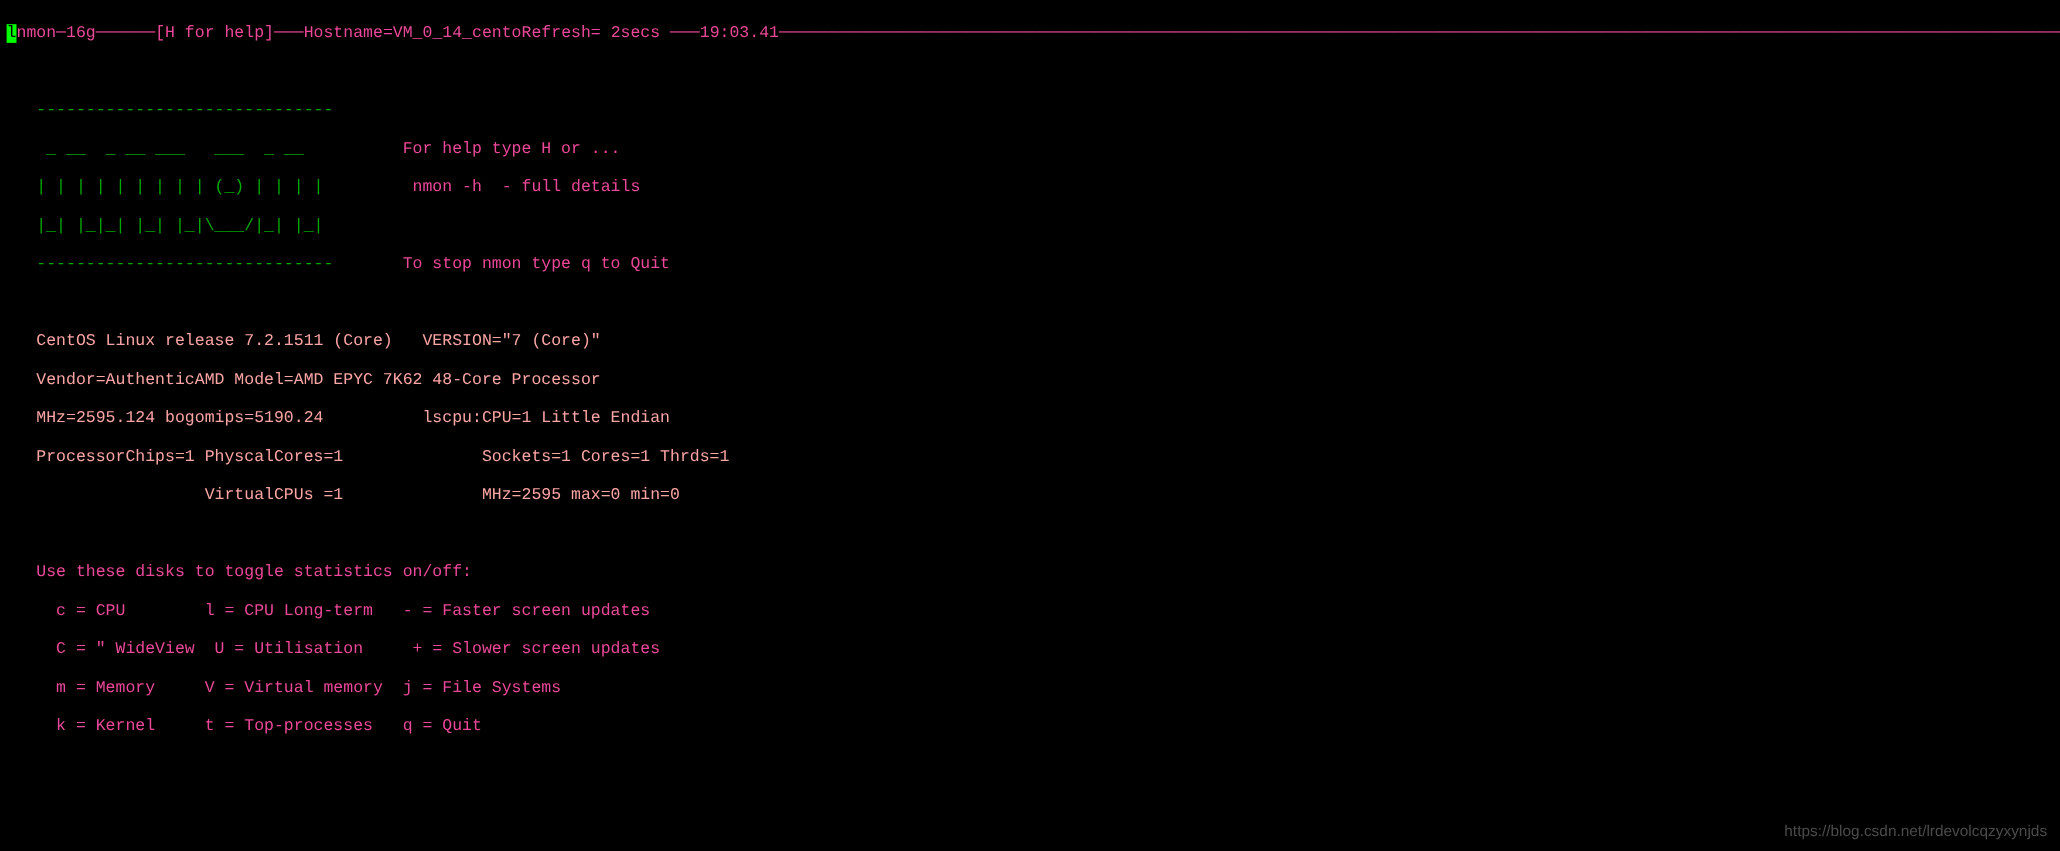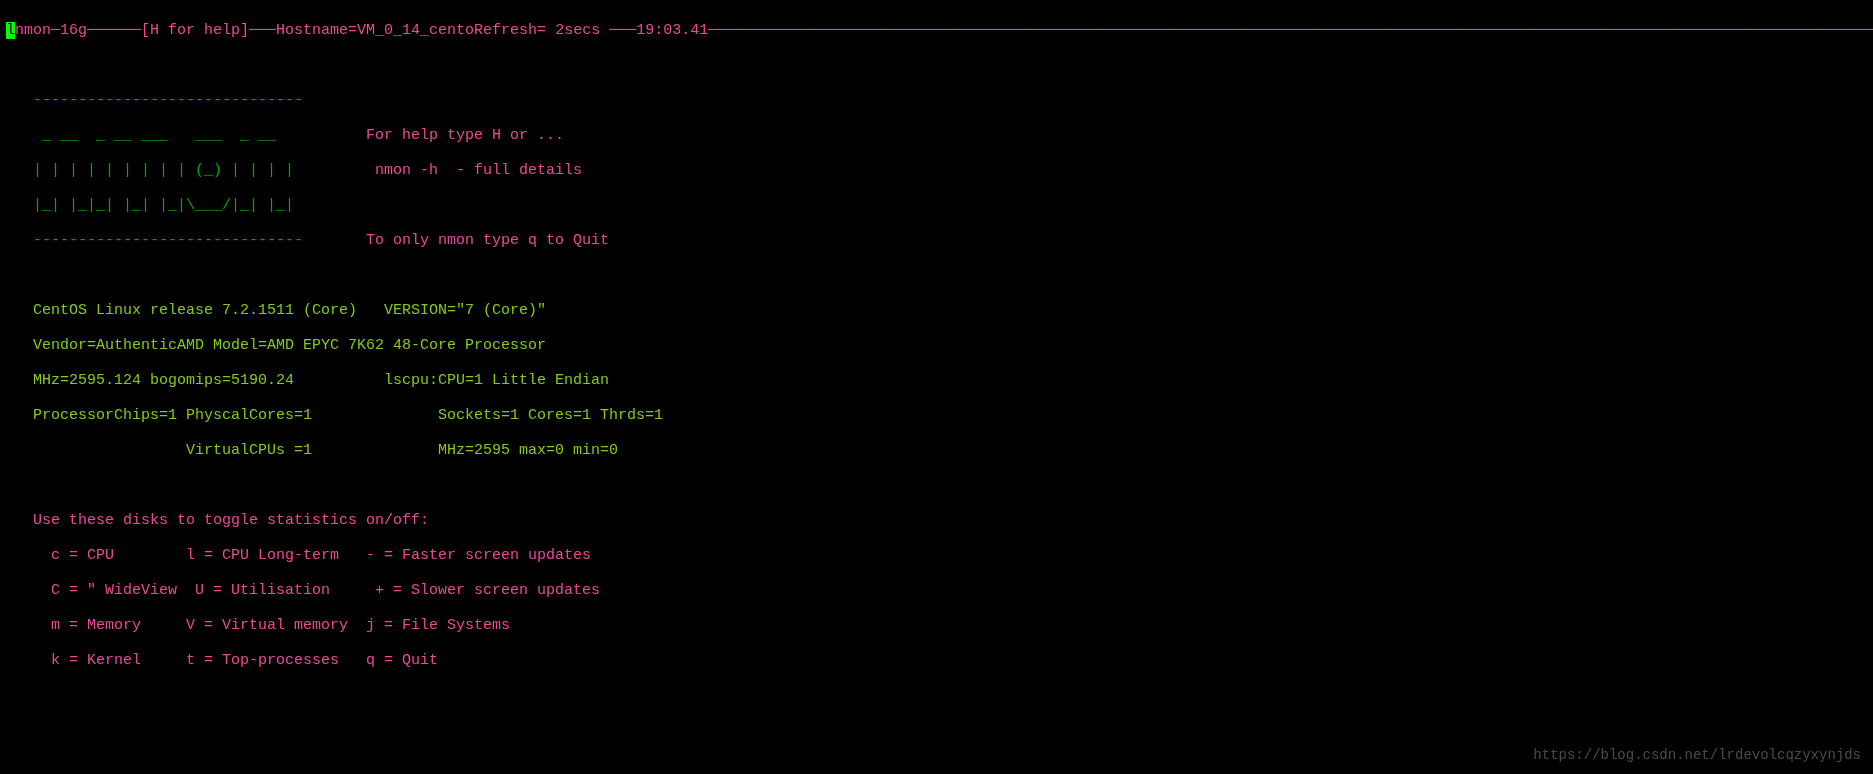--- a/index.html
+++ b/index.html
@@ -17,43 +17,43 @@
   .terminal {
     position: relative;
     padding: 4px 6px;
     white-space: pre;
   }
   .cursor-block {
     background: #00ff00;
     color: #000;
   }
   .green { color: #00aa00; }
-  .red   { color: #84cc16; }
+  .red   { color: #fca5a5; }
   .white { color: #ec4899; }
   .watermark {
     position: absolute;
     right: 12px;
     bottom: 10px;
     color: #888;
-    font-family: Liberation Mono, monospace;
+    font-family: Liberation Sans, sans-serif;
     font-size: 14px;
     opacity: 0.55;
   }
 </style>
 </head>
 <body>
 
 <div class="terminal">
 <div><span class="cursor-block">l</span><span class="white">nmon─16g──────[H for help]───Hostname=</span><span class="white">VM_0_14_cento</span><span class="white">Refresh=</span><span class="white"> 2secs ───</span><span class="white">19:03.41</span><span class="white">────────────────────────────────────────────────────────────────────────────────────────────────────────────────────────────────────────────────────┐</span></div>
 <div class="white"> </div>
 <div><span class="green">   ------------------------------</span></div>
 <div><span class="green">    _ __  _ __ ___   ___  _ __          </span><span class="white">For help type H or ...</span></div>
 <div><span class="green">   | | | | | | | | | (_) | | | |        </span><span class="white"> nmon -h  - full details</span></div>
 <div><span class="green">   |_| |_|_| |_| |_|\___/|_| |_|        </span><span class="white"></span></div>
-<div><span class="green">   ------------------------------       </span><span class="white">To only nmon type q to Quit</span></div>
+<div><span class="green">   ------------------------------       </span><span class="white">To stop nmon type q to Quit</span></div>
 <div class="white"> </div>
 <div class="red">   CentOS Linux release 7.2.1511 (Core)   VERSION="7 (Core)"</div>
 <div class="red">   Vendor=AuthenticAMD Model=AMD EPYC 7K62 48-Core Processor</div>
 <div class="red">   MHz=2595.124 bogomips=5190.24          lscpu:CPU=1 Little Endian</div>
 <div class="red">   ProcessorChips=1 PhyscalCores=1              Sockets=1 Cores=1 Thrds=1</div>
 <div class="red">                    VirtualCPUs =1              MHz=2595 max=0 min=0</div>
 <div class="white"> </div>
 <div class="white">   Use these disks to toggle statistics on/off:</div>
 <div class="white">     c = CPU        l = CPU Long-term   - = Faster screen updates</div>
 <div class="white">     C = " WideView  U = Utilisation     + = Slower screen updates</div>

